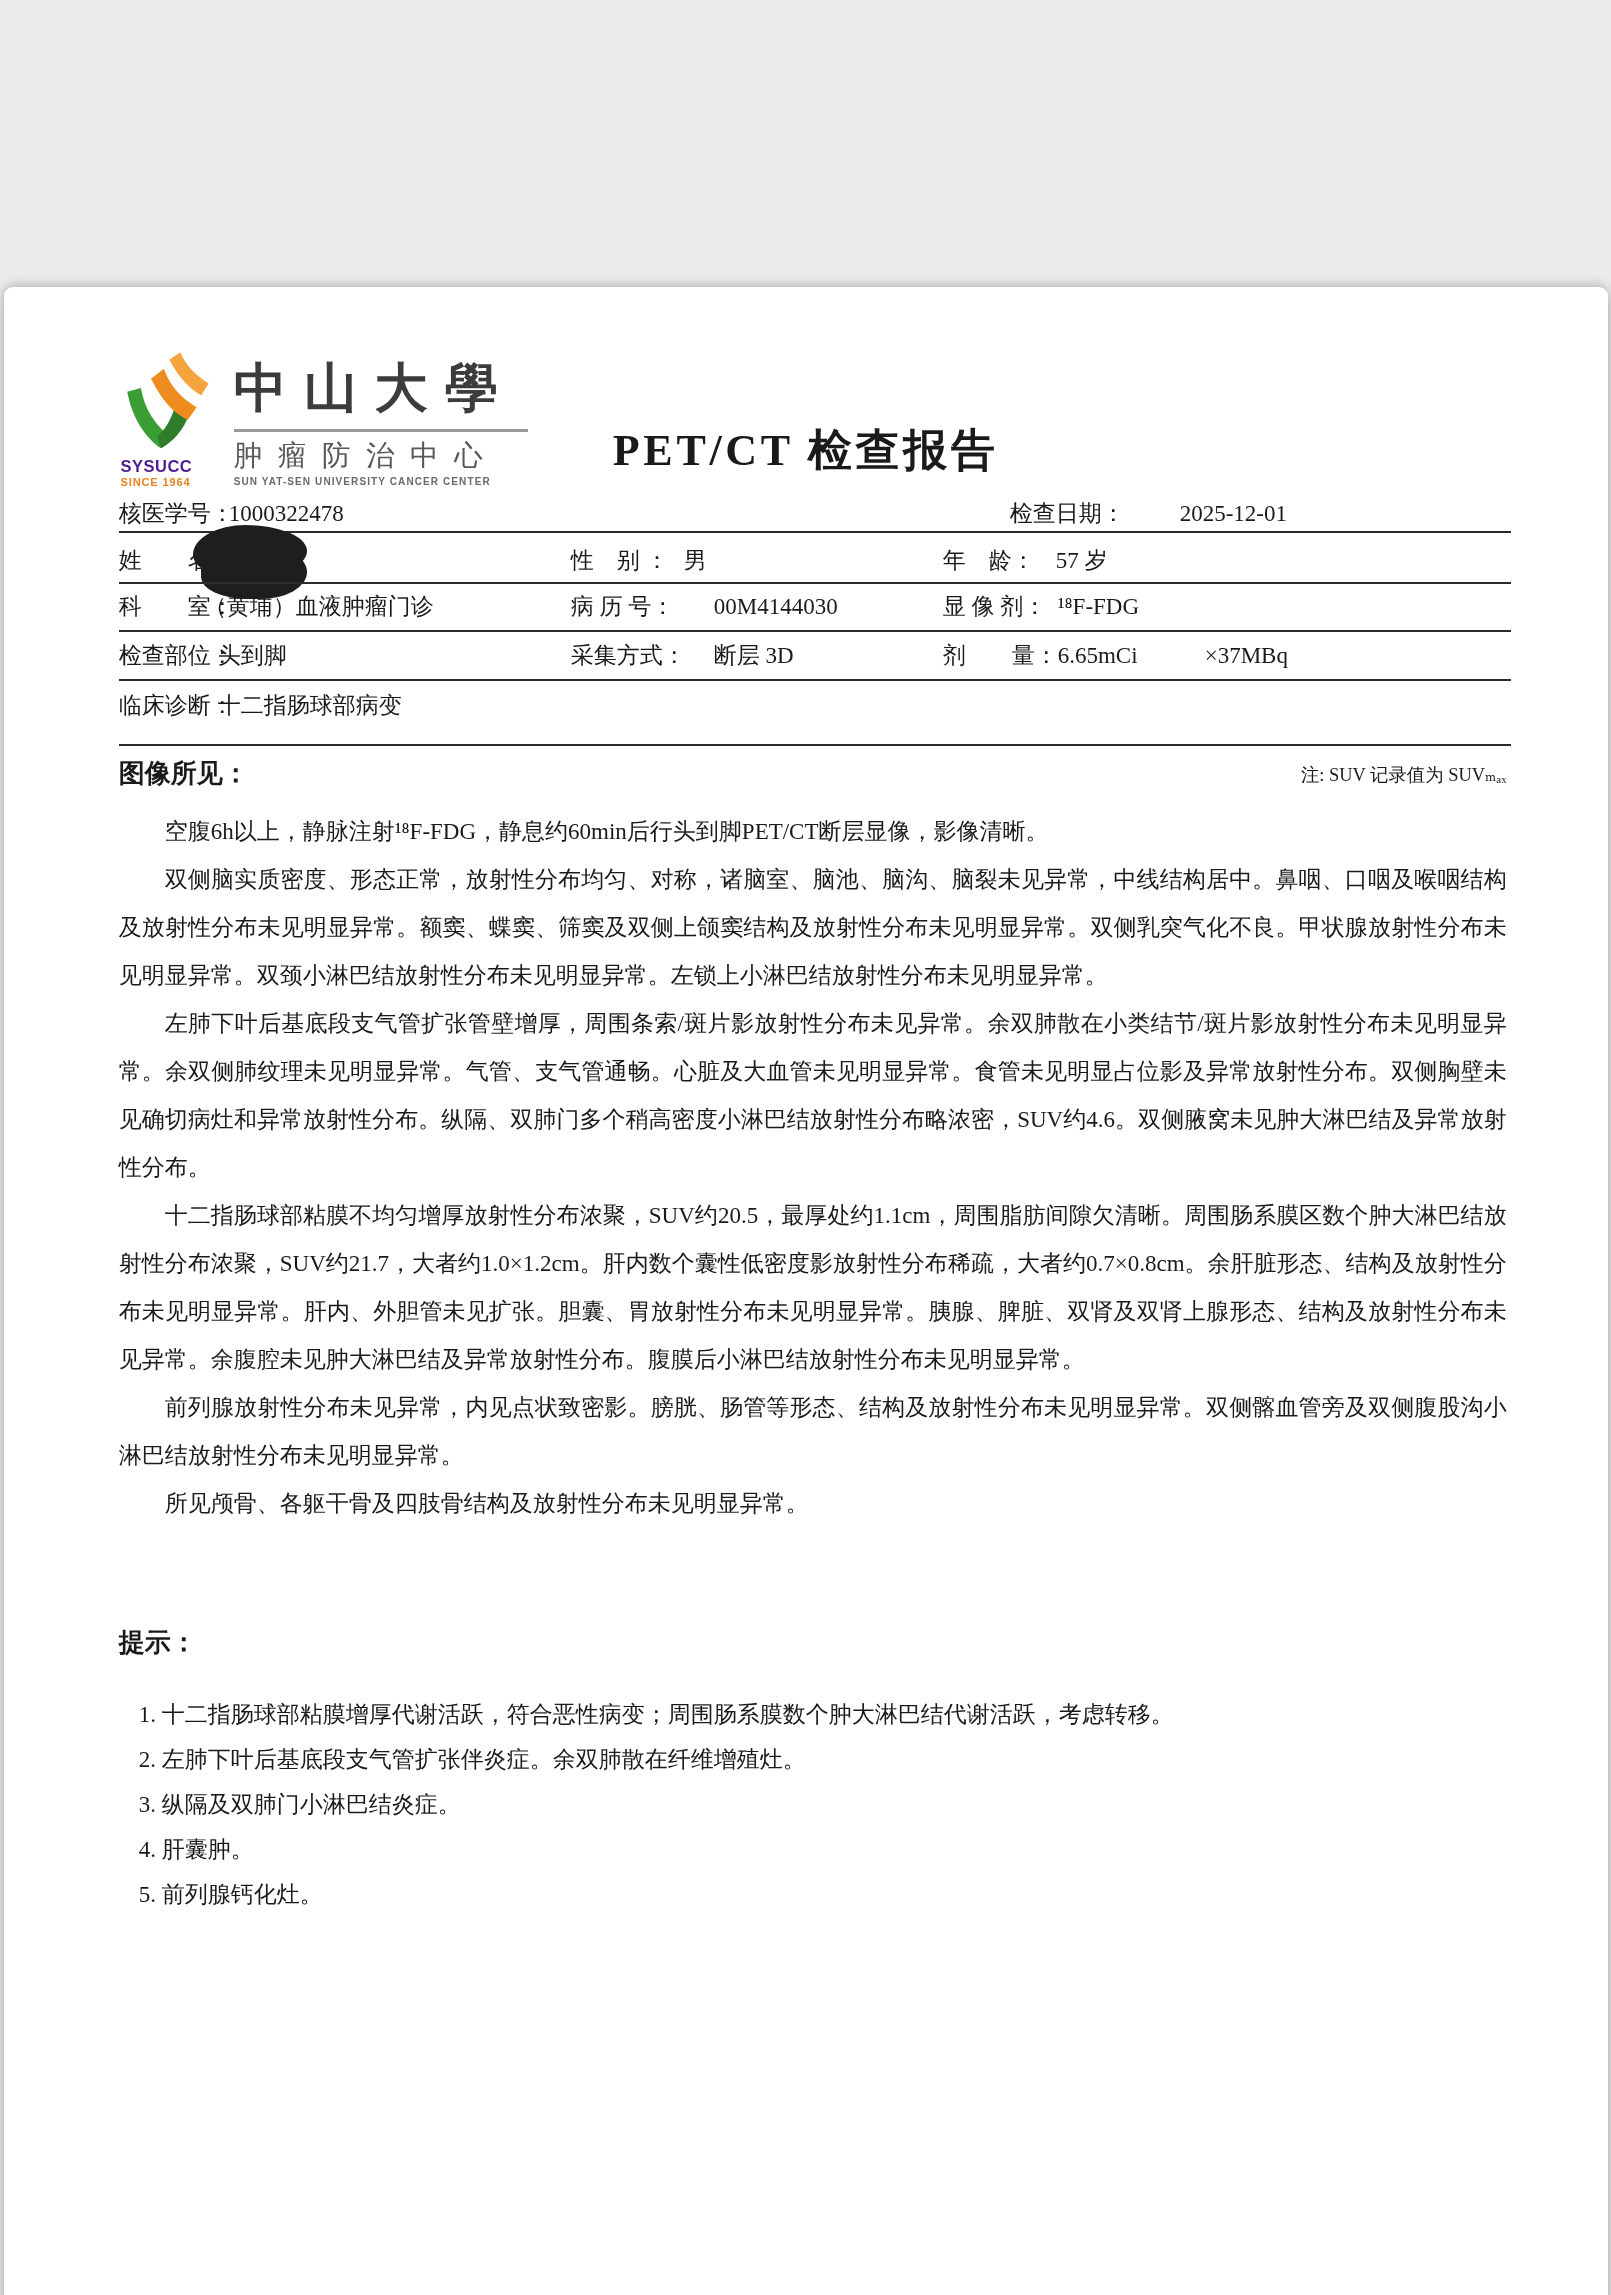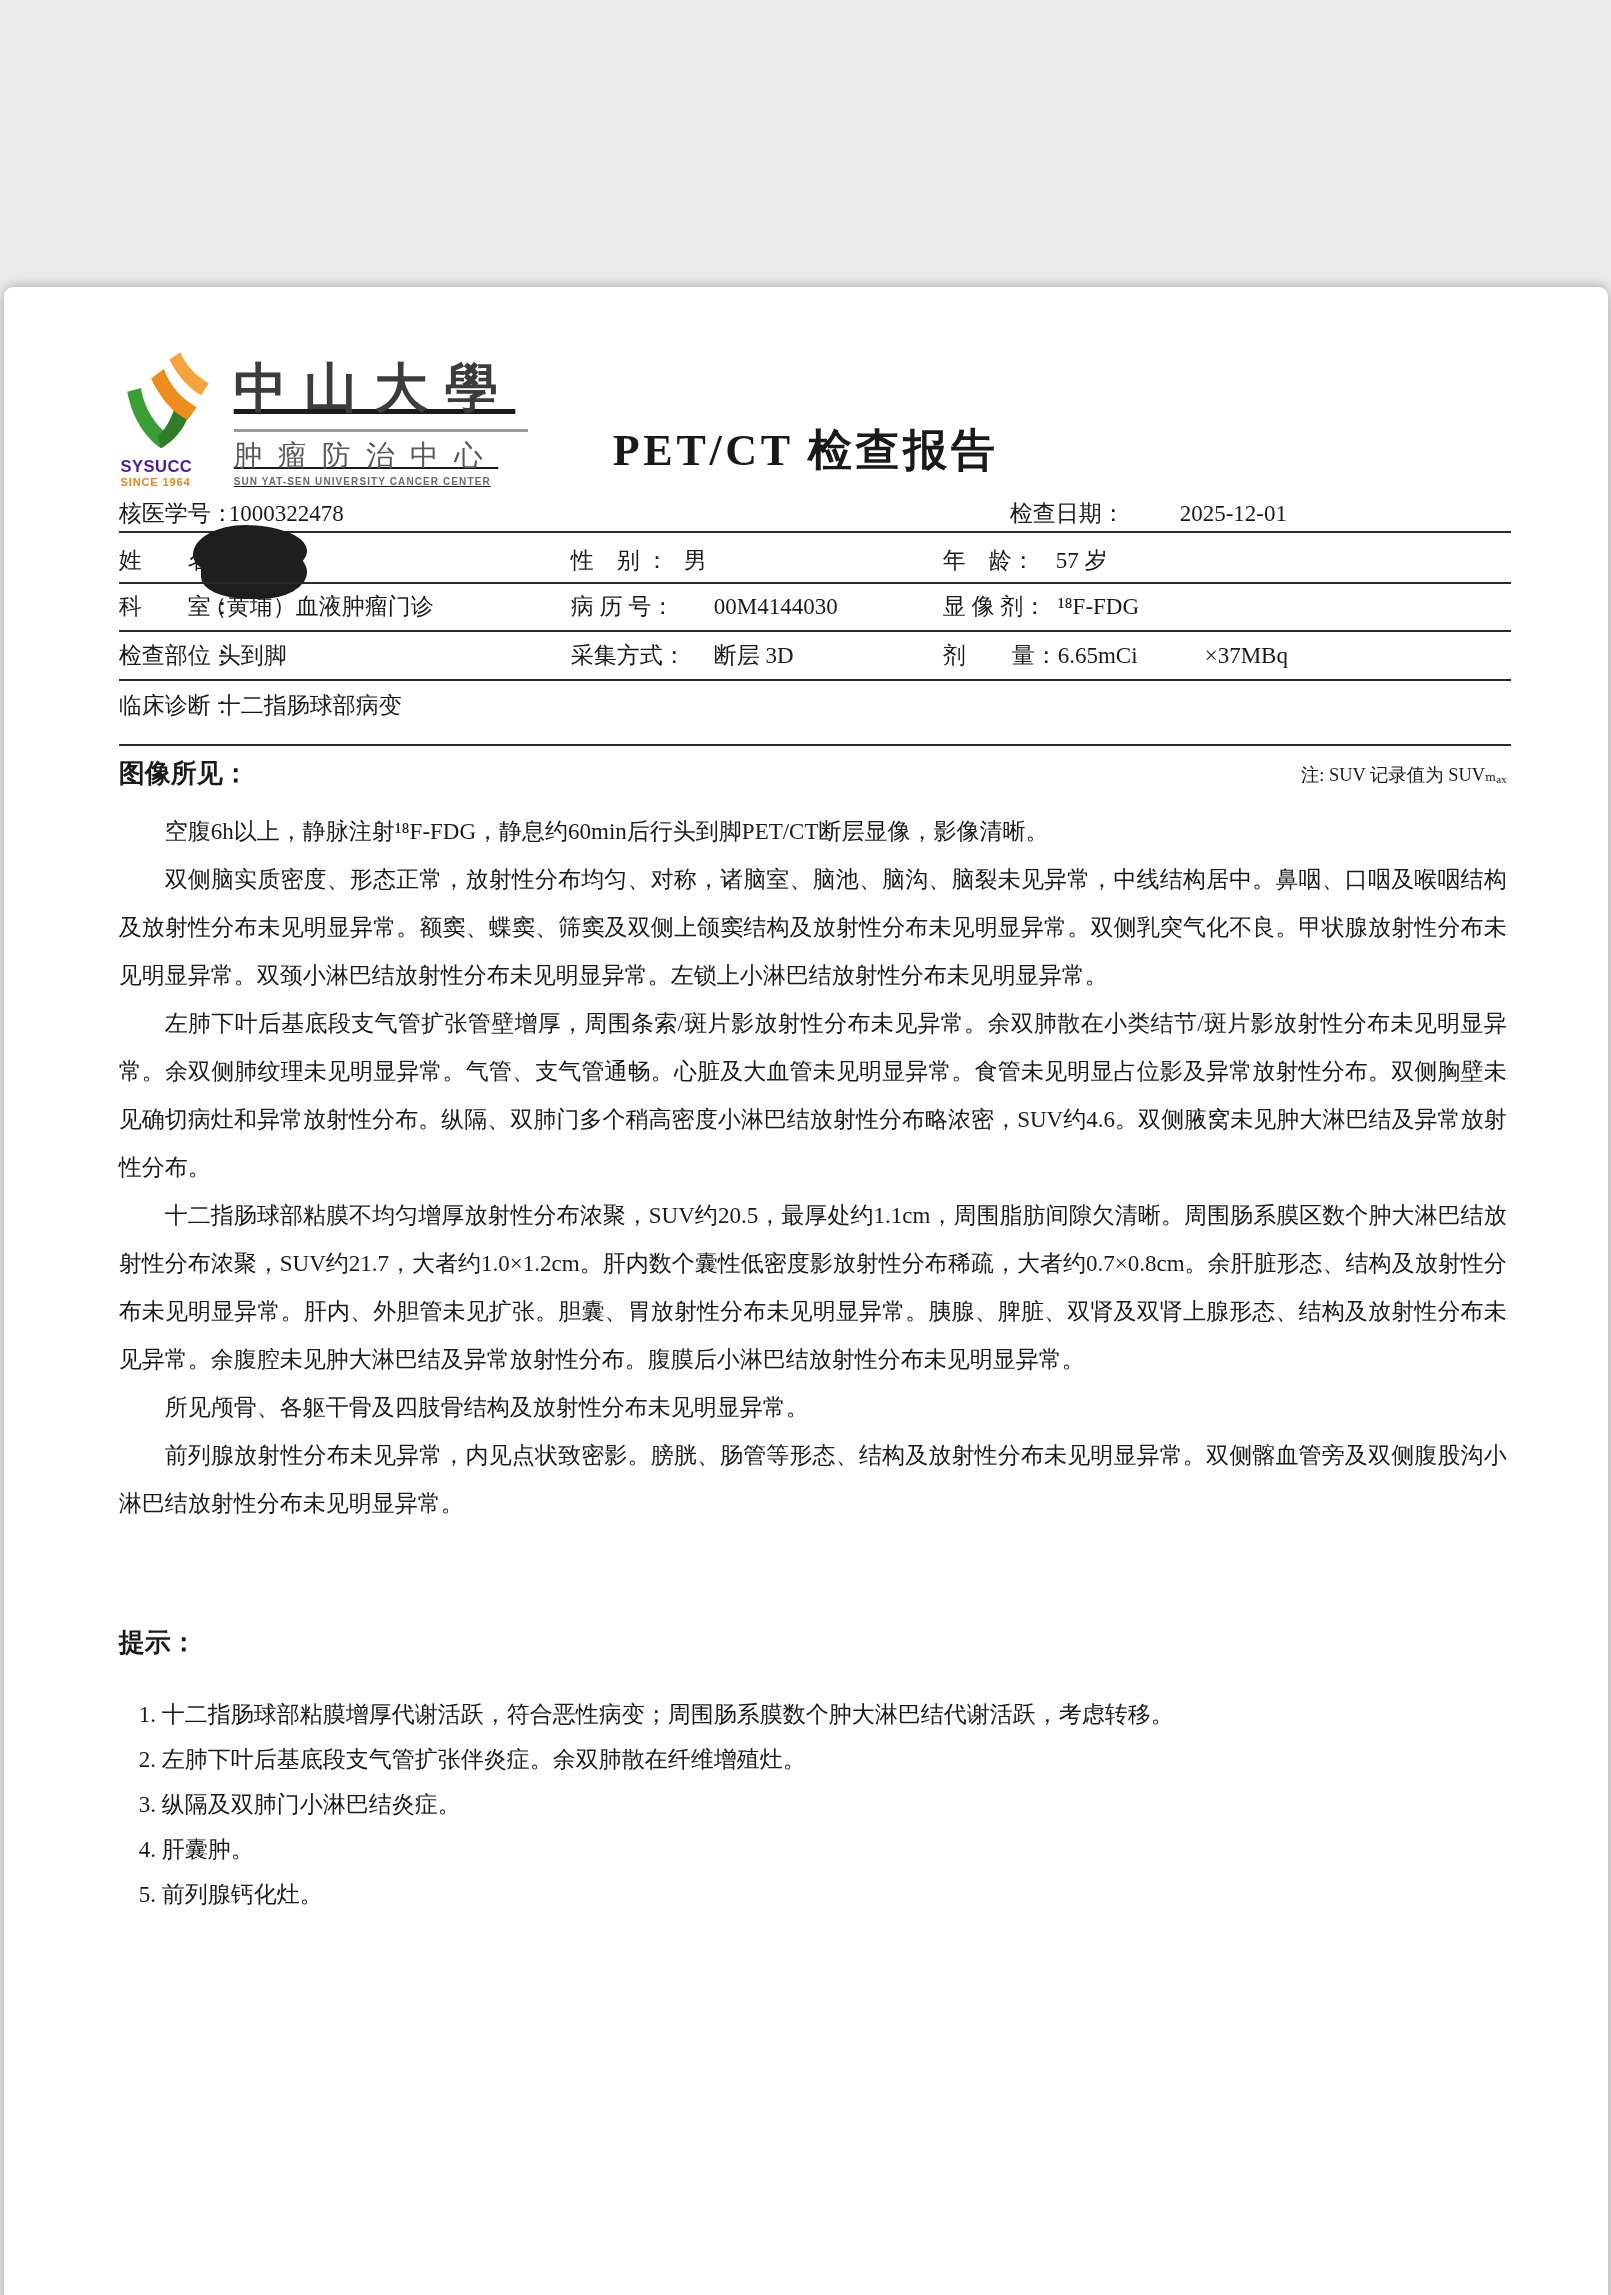--- a/index.html
+++ b/index.html
@@ -14,21 +14,21 @@
     left:3.7px;top:287px;width:1604px;height:2267px;border-radius:9.2px;
     box-shadow:0 -3.7px 10px rgba(0,0,0,.15),0 6.4px 13.8px rgba(0,0,0,.20);
   }
   
   .logo{position:absolute;left:115px;top:64px;width:459px;height:152px;}
   .logo-icon{position:absolute;left:0;top:0;width:96px;height:106px;}
   .logo-badge{position:absolute;left:1.8px;top:107px;font-family:"Liberation Sans",sans-serif;
     font-weight:bold;color:#4c1d95;font-size:16.5px;letter-spacing:0.5px;line-height:17.4px;}
   .logo-badge-sub{position:absolute;left:1.8px;top:125px;font-family:"Liberation Sans",sans-serif;
     font-weight:bold;color:#e8821e;font-size:11px;letter-spacing:0.9px;}
-  .logo-text{position:absolute;left:115px;top:2.8px;width:331px;text-decoration:underline;}
+  .logo-text{position:absolute;left:115px;top:2.8px;width:331px;}
   .logo-cn{font-size:53px;font-weight:bold;letter-spacing:17.4px;color:#3c3c3c;
     font-family:"Liberation Serif",serif;line-height:69px;white-space:nowrap;}
   .logo-rule{height:3.2px;background:#9a9a9a;width:294px;margin:6.4px 0 7.3px 0;}
   .logo-sub{font-size:28.5px;letter-spacing:15.6px;color:#585858;white-space:nowrap;line-height:32px;}
   .logo-en{font-size:10px;letter-spacing:1.1px;color:#6a6a6a;font-family:"Liberation Sans",sans-serif;
     font-weight:bold;margin-top:4.6px;white-space:nowrap;}
   .doc-title{position:absolute;left:0;width:100%;top:134px;text-align:center;
     font-size:44px;font-weight:bold;letter-spacing:3.7px;}
   
   .irow{position:absolute;left:115px;right:97px;height:44px;font-size:23px;}
@@ -118,22 +118,22 @@
   <div class="hline" style="top:457px;"></div>
 
   <div class="sec-head" style="top:469px;">图像所见：</div>
   <div class="sec-note" style="top:475px;">注: SUV 记录值为 SUVₘₐₓ</div>
 
   <div class="findings">
     <p>空腹6h以上，静脉注射¹⁸F-FDG，静息约60min后行头到脚PET/CT断层显像，影像清晰。</p>
     <p>双侧脑实质密度、形态正常，放射性分布均匀、对称，诸脑室、脑池、脑沟、脑裂未见异常，中线结构居中。鼻咽、口咽及喉咽结构及放射性分布未见明显异常。额窦、蝶窦、筛窦及双侧上颌窦结构及放射性分布未见明显异常。双侧乳突气化不良。甲状腺放射性分布未见明显异常。双颈小淋巴结放射性分布未见明显异常。左锁上小淋巴结放射性分布未见明显异常。</p>
     <p>左肺下叶后基底段支气管扩张管壁增厚，周围条索/斑片影放射性分布未见异常。余双肺散在小类结节/斑片影放射性分布未见明显异常。余双侧肺纹理未见明显异常。气管、支气管通畅。心脏及大血管未见明显异常。食管未见明显占位影及异常放射性分布。双侧胸壁未见确切病灶和异常放射性分布。纵隔、双肺门多个稍高密度小淋巴结放射性分布略浓密，SUV约4.6。双侧腋窝未见肿大淋巴结及异常放射性分布。</p>
     <p>十二指肠球部粘膜不均匀增厚放射性分布浓聚，SUV约20.5，最厚处约1.1cm，周围脂肪间隙欠清晰。周围肠系膜区数个肿大淋巴结放射性分布浓聚，SUV约21.7，大者约1.0×1.2cm。肝内数个囊性低密度影放射性分布稀疏，大者约0.7×0.8cm。余肝脏形态、结构及放射性分布未见明显异常。肝内、外胆管未见扩张。胆囊、胃放射性分布未见明显异常。胰腺、脾脏、双肾及双肾上腺形态、结构及放射性分布未见异常。余腹腔未见肿大淋巴结及异常放射性分布。腹膜后小淋巴结放射性分布未见明显异常。</p>
+    <p>前列腺放射性分布未见异常，内见点状致密影。膀胱、肠管等形态、结构及放射性分布未见明显异常。双侧髂血管旁及双侧腹股沟小淋巴结放射性分布未见明显异常。</p>
     <p>所见颅骨、各躯干骨及四肢骨结构及放射性分布未见明显异常。</p>
-    <p>前列腺放射性分布未见异常，内见点状致密影。膀胱、肠管等形态、结构及放射性分布未见明显异常。双侧髂血管旁及双侧腹股沟小淋巴结放射性分布未见明显异常。</p>
   </div>
 
   <div class="sec-head" style="top:1338px;">提示：</div>
   <div class="tips">
     <div>1. 十二指肠球部粘膜增厚代谢活跃，符合恶性病变；周围肠系膜数个肿大淋巴结代谢活跃，考虑转移。</div>
     <div>2. 左肺下叶后基底段支气管扩张伴炎症。余双肺散在纤维增殖灶。</div>
     <div>3. 纵隔及双肺门小淋巴结炎症。</div>
     <div>4. 肝囊肿。</div>
     <div>5. 前列腺钙化灶。</div>
   </div>

